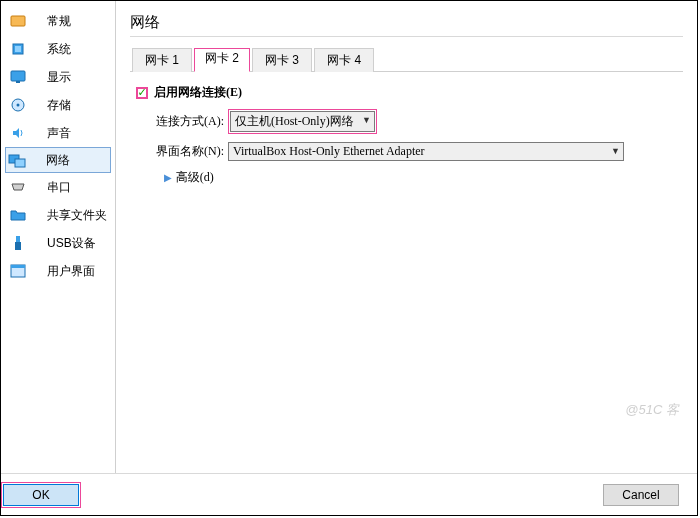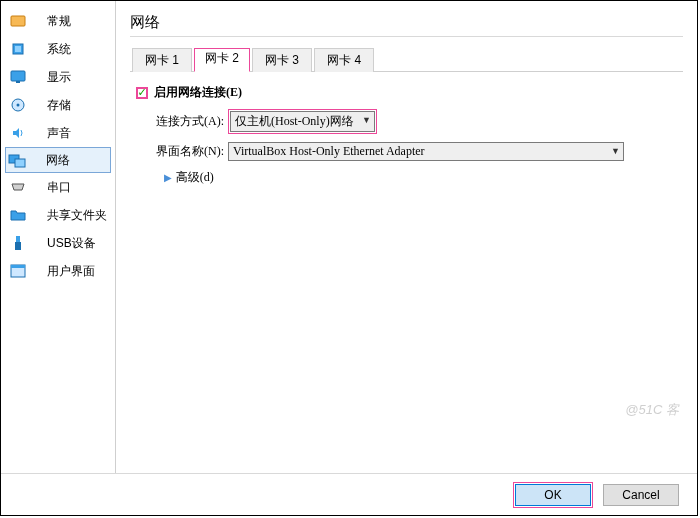--- a/index.html
+++ b/index.html
@@ -172,21 +172,21 @@
     color: #000;
   }
   .tri {
     color: #4a8fd8;
     font-size: 10px;
   }
   .footer {
     height: 42px;
     border-top: 1px solid #d9d9d9;
     display: flex;
-    justify-content: flex-end;
+    justify-content: space-between;
     align-items: center;
     padding-right: 18px;
     gap: 10px;
   }
   .btn {
     min-width: 76px;
     height: 22px;
     border: 1px solid #adadad;
     background: #e1e1e1;
     display: flex;

